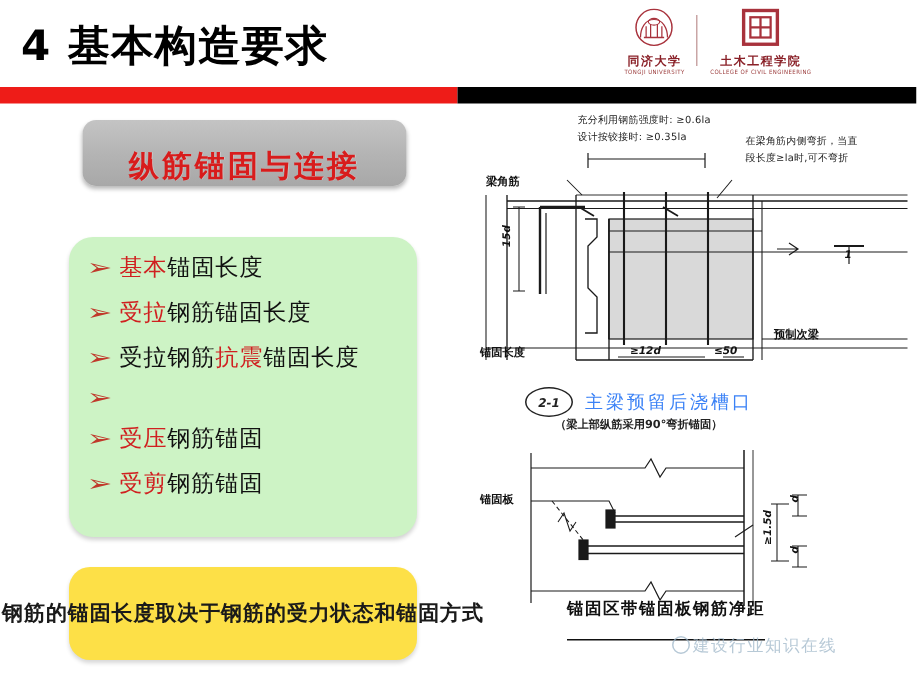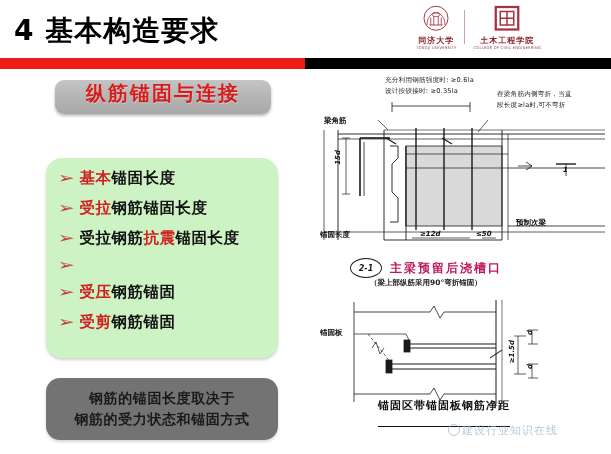--- a/index.html
+++ b/index.html
@@ -27,60 +27,60 @@
   .logo-en { font-size:3.6px; color:#9b3b3b; letter-spacing:.3px; white-space:nowrap; transform:scaleY(1.1); }
   .logo-div { width:1px; height:34px; background:#c9a5a5; }
 
   
   .bar { position:absolute; left:0; top:58px; width:611px; height:11px; display:flex; }
   .bar-red { width:305px; height:11px; background:#ee1c18; }
   .bar-black { flex:1; height:11px; background:#000; }
 
   
   .banner {
-    position:absolute; left:55px; top:80px; width:216px; height:34px;
+    position:absolute; left:55px; top:80px; width:216px; height:44px;
     background:linear-gradient(180deg,#c4c4c4 0%,#b3b3b3 55%,#a8a8a8 100%);
     border-radius:9px;
     box-shadow:0 2px 3px rgba(0,0,0,.28);
-    display:flex; align-items:flex-start; justify-content:center;
+    display:flex; align-items:flex-end; justify-content:center;
   }
   .banner-text {
     font-size:20px; font-weight:bold; color:#d81c1c; letter-spacing:2px;
     text-shadow:0.5px 0.5px 0 rgba(255,255,255,.35);
   }
 
   .greenbox {
     position:absolute; left:46px; top:158px; width:232px; height:200px;
     background:#cdf3c5; border-radius:16px;
     box-shadow:0 2px 3px rgba(0,0,0,.18);
     padding:10px 4px 6px 14px;
   }
   .gitem { display:flex; align-items:baseline; margin-bottom:9px; }
   .arrow {
     color:#c0392b; font-size:15px; line-height:1; margin-right:7px;
     transform:scaleX(1.35); display:inline-block; font-weight:bold;
   }
-  .gtext { font-size:15.5px; font-weight:bold; color:#111; letter-spacing:.5px; white-space:nowrap; }
+  .gtext { font-size:15.5px; font-weight:normal; color:#111; letter-spacing:.5px; white-space:nowrap; }
   .hl { color:#d02020; }
 
   .yellowbox {
     position:absolute; left:46px; top:378px; width:232px; height:62px;
-    background:#737373; border-radius:14px;
+    background:#fde047; border-radius:14px;
     box-shadow:0 2px 3px rgba(0,0,0,.16);
-    display:flex; flex-direction:column; align-items:center; justify-content:center;
+    display:flex; flex-direction:row; align-items:center; justify-content:center;
   }
   .ytext { font-size:14px; font-weight:bold; color:#1a1a1a; letter-spacing:.6px; line-height:1.5; white-space:nowrap; }
 
   
   .drawing { position:absolute; left:320px; top:72px; width:291px; height:382px; }
   .dwg-svg { position:absolute; left:0; top:0; }
   .note { position:absolute; font-size:6.6px; color:#1b1b1b; font-weight:normal; white-space:nowrap; letter-spacing:.2px;margin-left:15px; }
   .dim  { position:absolute; font-size:7px; color:#111; font-weight:bold; white-space:nowrap; font-style:italic; }
   .lbl  { position:absolute; font-size:7.5px; color:#111; font-weight:bold; white-space:nowrap; }
-  .cap  { position:absolute; font-size:12px; color:#be185d; font-weight:bold; letter-spacing:2px; white-space:nowrap;text-align:center; }
+  .cap  { position:absolute; font-size:12px; color:#3b82f6; font-weight:normal; letter-spacing:2px; white-space:nowrap;text-align:center; }
   .subcap { position:absolute; font-size:7.5px; color:#222; font-weight:bold; white-space:nowrap; }
   .cap2 { position:absolute; font-size:11px; color:#111; font-weight:bold; letter-spacing:1px; white-space:nowrap;
           border-bottom:1.5px solid #111; padding-bottom:13px; }
   .cap2sub { position:absolute; font-size:7px; color:#333; font-weight:bold; white-space:nowrap; }
   .vdim { position:absolute; font-size:7px; color:#111; font-weight:bold; white-space:nowrap;
           writing-mode:vertical-rl; transform:rotate(180deg); font-style:italic; }
   .circmark {
     position:absolute; width:32px; height:20px; border:1.2px solid #222; border-radius:50%;
     display:flex; align-items:center; justify-content:center;
     font-size:8px; font-weight:bold; color:#222; font-style:italic;

